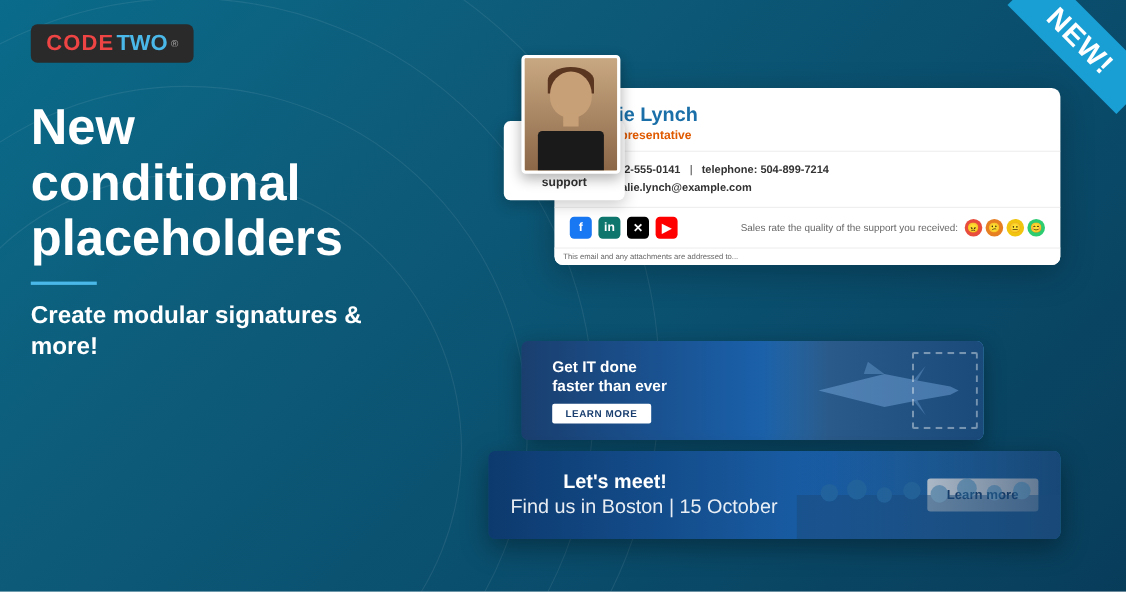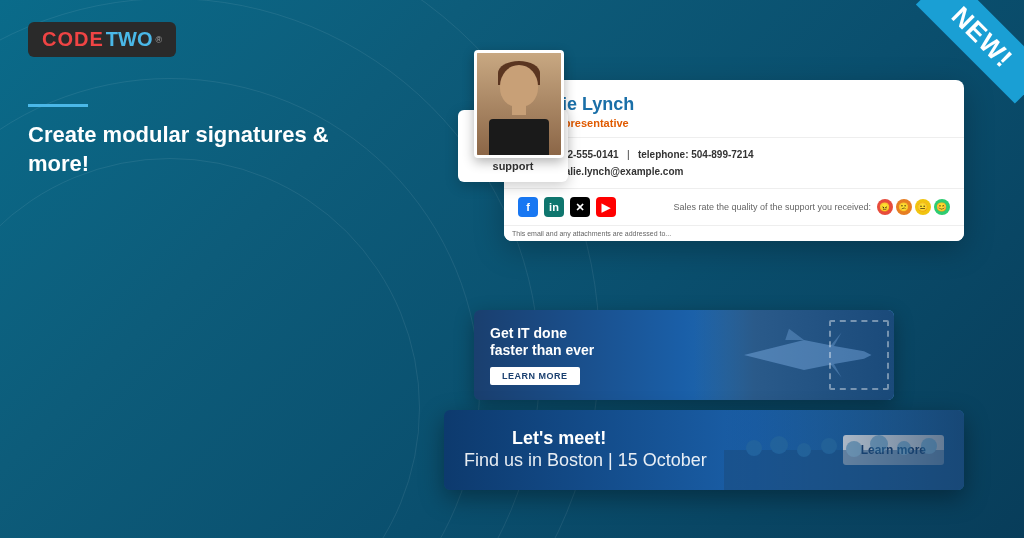--- a/index.html
+++ b/index.html
@@ -316,21 +316,21 @@
       height: 90px;
       background: linear-gradient(90deg, #1a3f6f 0%, #1a5fa8 50%, #2a7ab8 80%, #4a9ad8 100%);
       border-radius: 6px;
       box-shadow: 0 6px 20px rgba(0,0,0,0.3);
       z-index: 6;
       overflow: hidden;
       display: flex;
       align-items: center;
     }
     .banner1-text {
-      padding: 14px 16px;
+      padding: 14px 28px;
       z-index: 2;
       position: relative;
     }
     .banner1-title {
       color: white;
       font-size: 14px;
       font-weight: 800;
       line-height: 1.2;
     }
     .banner1-btn {
@@ -440,20 +440,25 @@
     <div class="new-banner-inner">NEW!</div>
   </div>
 
   <div class="logo">
     <span class="logo-code">CODE</span>
       <span class="logo-two">TWO</span>
       <span class="logo-reg">®</span>
   </div>
 
   <div class="left-content">
+    <div class="main-heading">
+      <span>New</span><br>
+      <span>conditional</span><br>
+      <span>placeholders</span>
+    </div>
     <div class="divider-line"></div>
     <div class="sub-heading">Create modular signatures &amp; more!</div>
   </div>
 
   <div class="right-content">
 
     <div class="photo-card">
       <div class="photo-person">
         <div class="photo-hair"></div>
         <div class="photo-head"></div>

